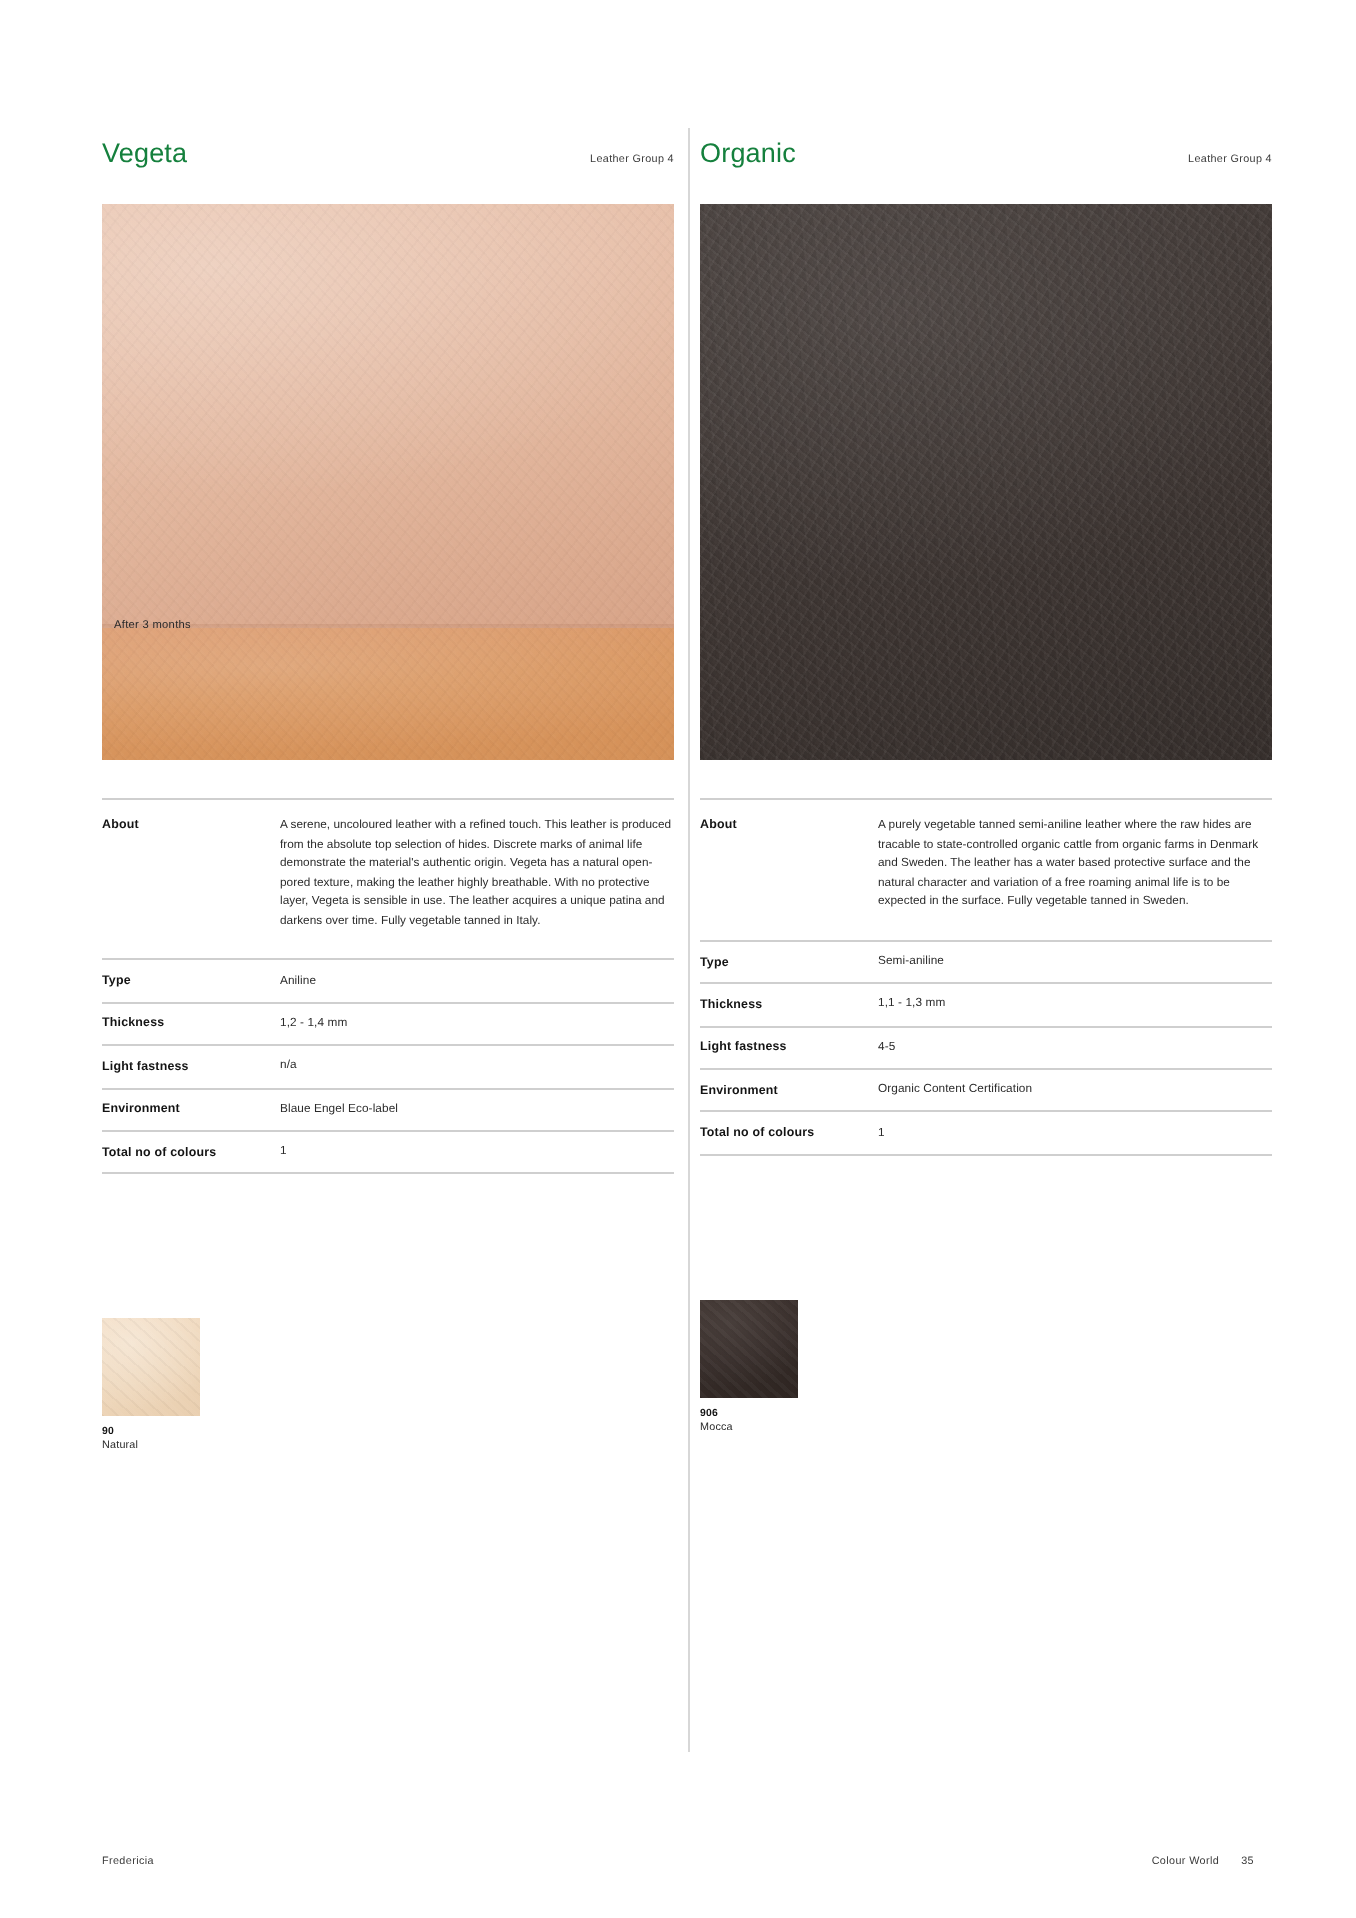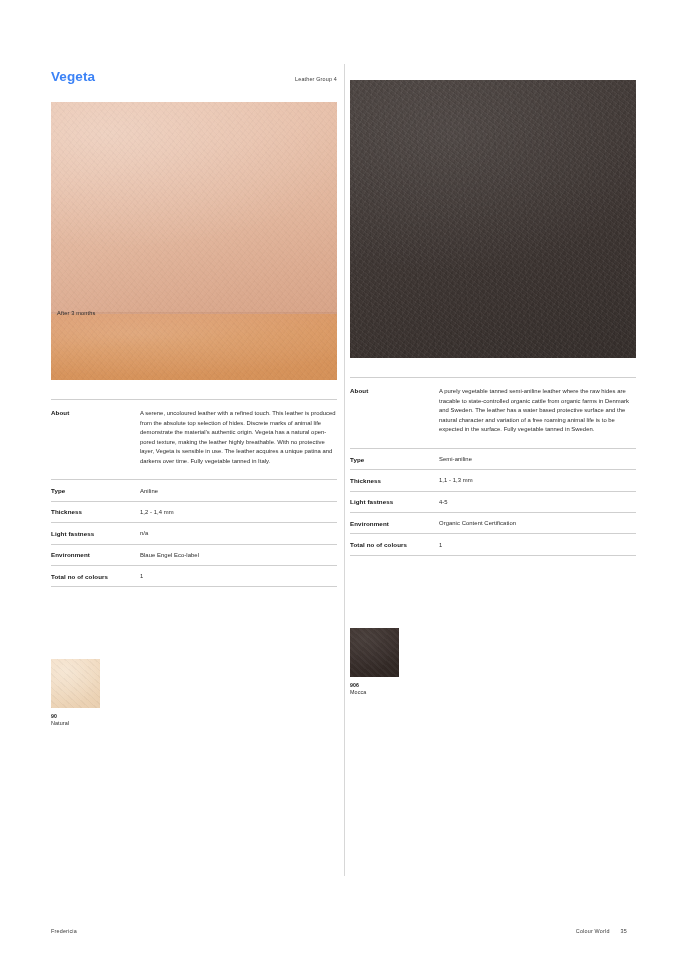--- a/index.html
+++ b/index.html
@@ -47,23 +47,23 @@
 
   
   .panel-head {
     display: flex;
     align-items: baseline;
     justify-content: space-between;
     height: 22px;
   }
   .panel-title {
     font-size: 13.5px;
-    font-weight: 700;
-    letter-spacing: 0.1px;
-    color: #3b82f6;
+    font-weight: 400;
+    letter-spacing: 0.1px;
+    color: #15803d;
     line-height: 1;
   }
   .panel-group {
     font-size: 5.4px;
     letter-spacing: 0.18px;
     color: #3a3a3a;
     line-height: 1;
     white-space: nowrap;
   }
 
@@ -321,20 +321,24 @@
       <div class="swatch-meta">
         <span class="swatch-code">90</span>
         <span class="swatch-name">Natural</span>
       </div>
     </div>
 
   </div>
 
   <div class="col col-right">
 
+    <div class="panel-head">
+      <div class="panel-title">Organic</div>
+      <div class="panel-group">Leather Group 4</div>
+    </div>
 
     <div class="leather">
       <div class="org-field"></div>
       <div class="org-grain"></div>
     </div>
 
     <div class="about">
       <div class="about-label">About</div>
       <div class="about-text">A purely vegetable tanned semi-aniline leather where the raw hides are tracable to state-controlled organic cattle from organic farms in Denmark and Sweden. The leather has a water based protective surface and the natural character and variation of a free roaming animal life is to be expected in the surface. Fully vegetable tanned in Sweden.</div>
     </div>

